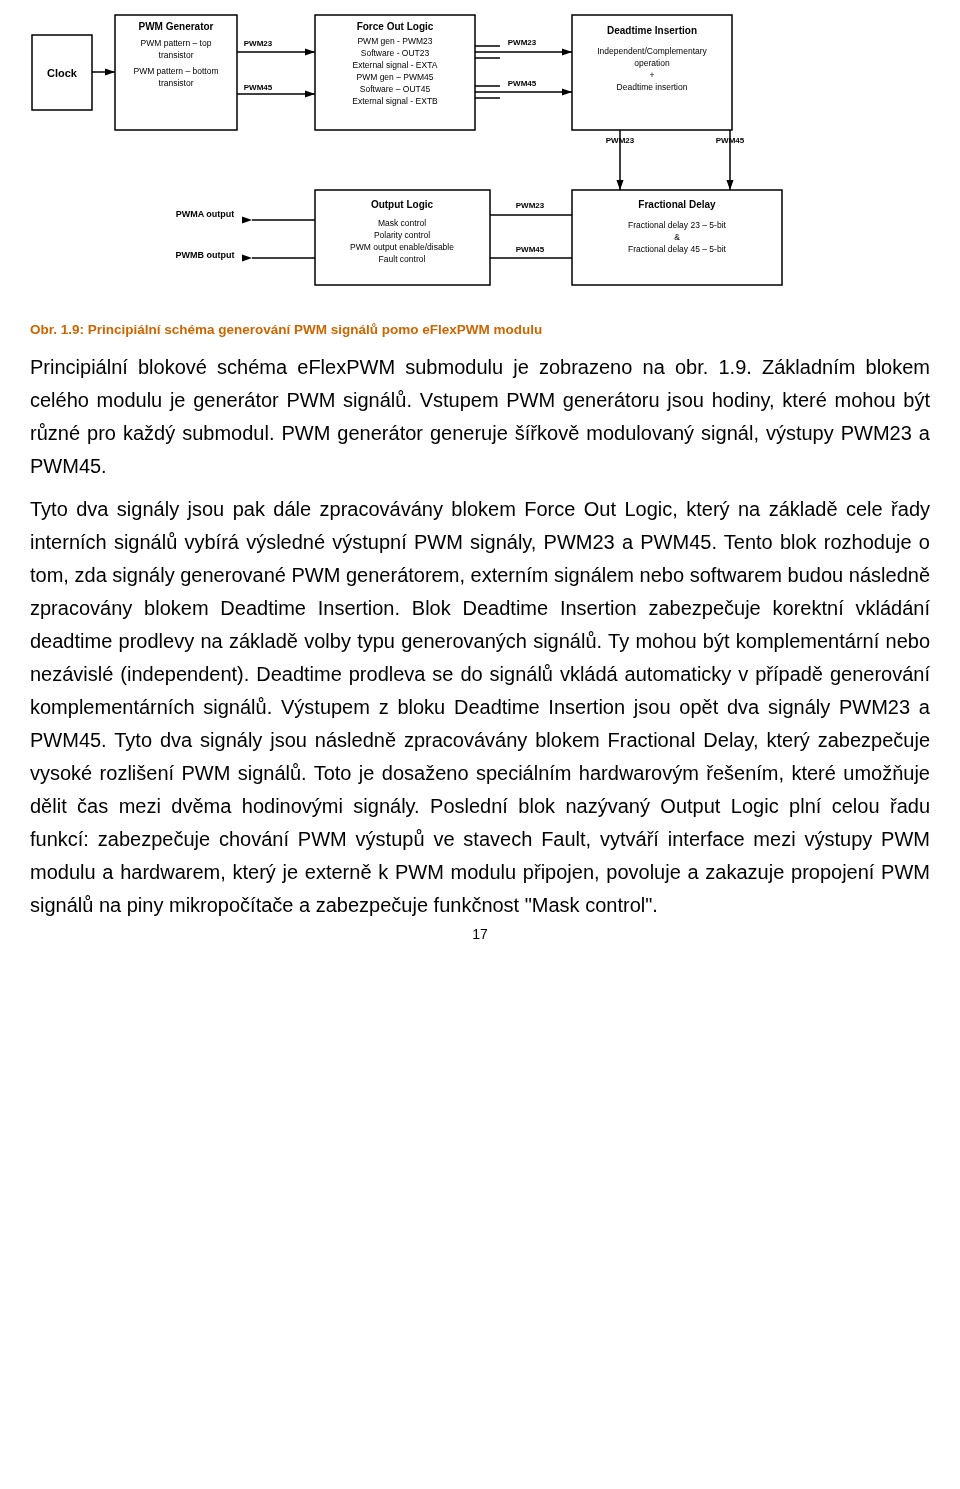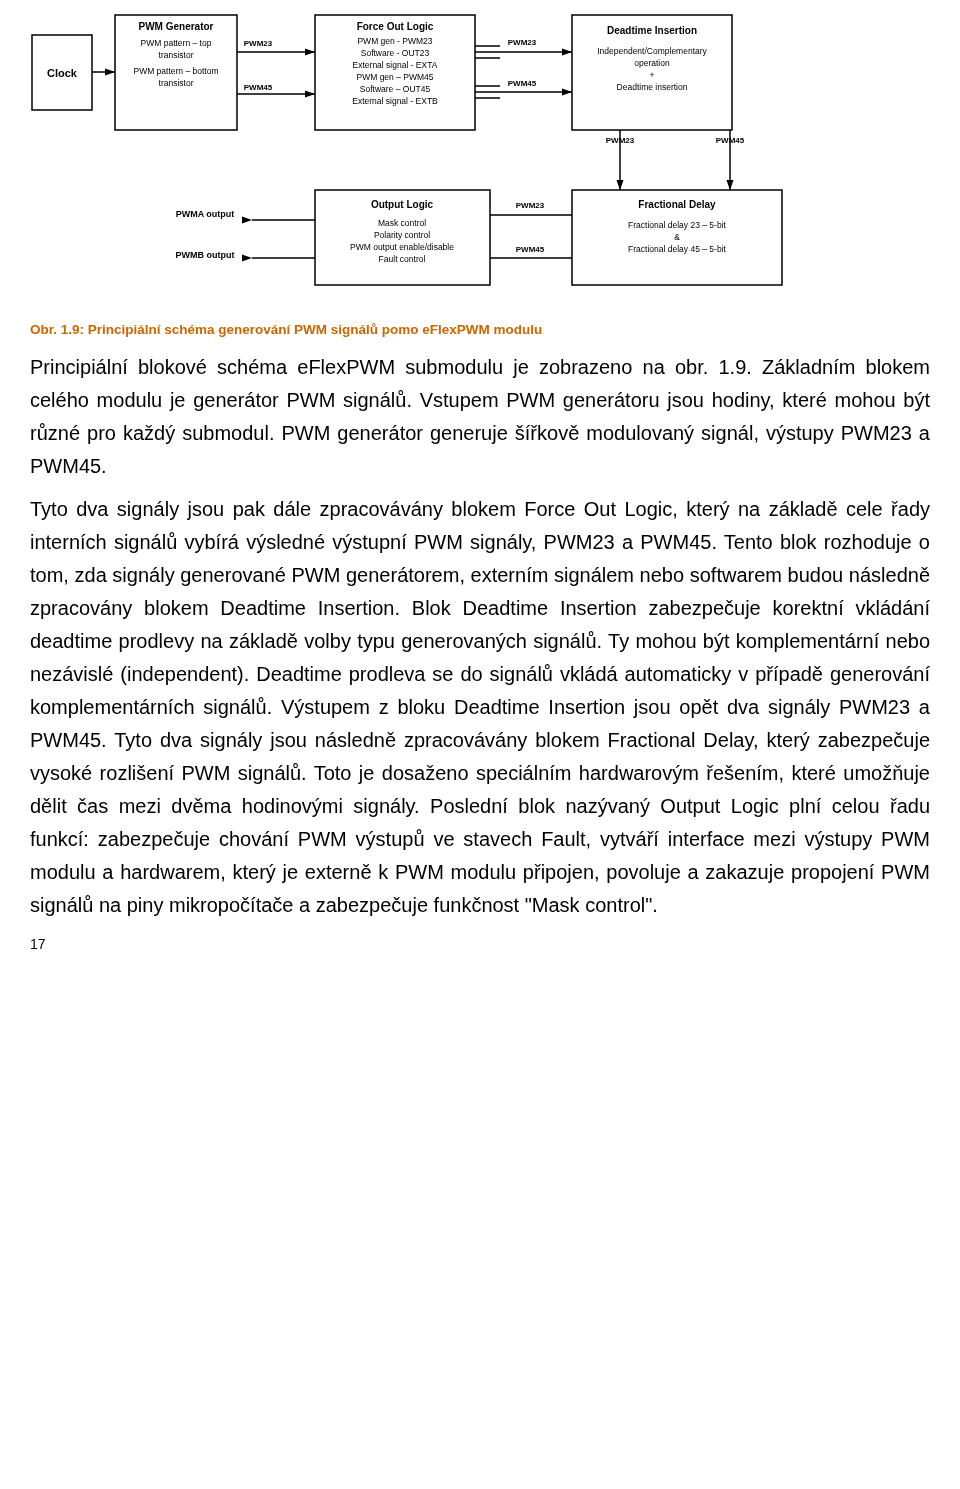--- a/index.html
+++ b/index.html
@@ -34,21 +34,22 @@
     
     .body-text {
       font-size: 20px;
       line-height: 1.65;
       text-align: justify;
       color: #000;
     }
 
     
     .page-number {
-      margin-top: 14px;
+      text-align: center;
+      margin-top: 4px;
       font-size: 14px;
     }
   </style>
 </head>
 <body>
 
 <div class="diagram-area">
   <div class="diagram-svg-wrapper">
   <svg width="900" height="290" viewBox="0 0 900 290" xmlns="http://www.w3.org/2000/svg" style="font-family:Arial,sans-serif;">
     <defs>

